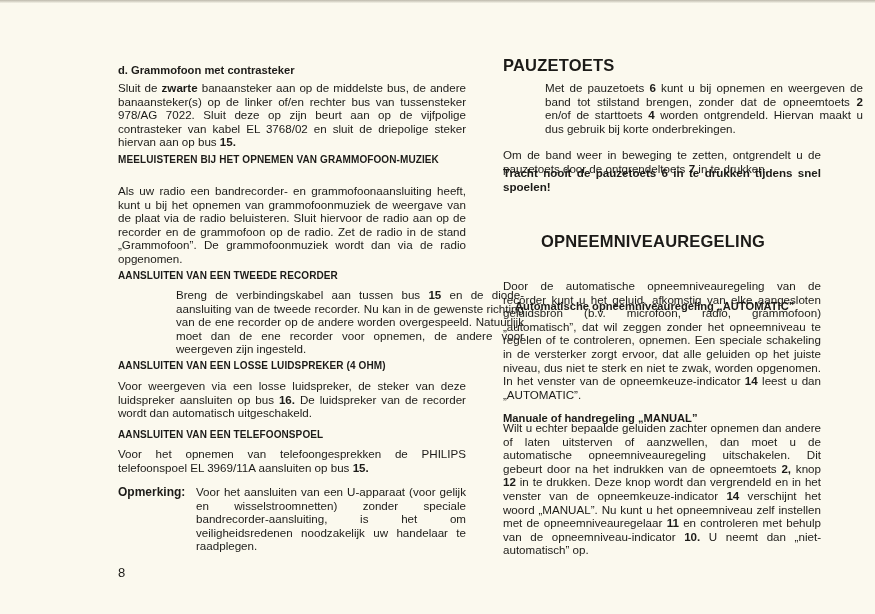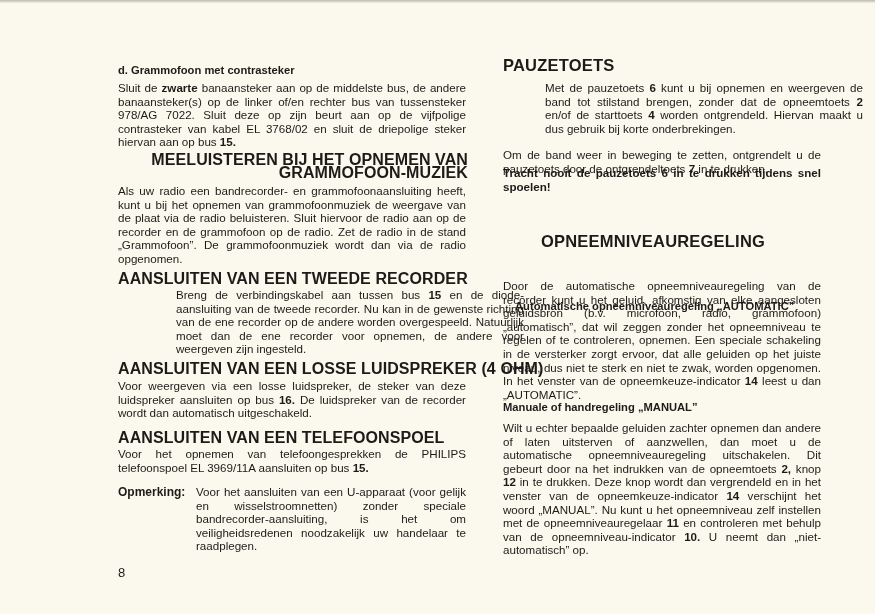--- a/index.html
+++ b/index.html
@@ -18,21 +18,21 @@
     position: absolute;
     top: 0;
   }
   .col-left { left: 118px; width: 348px; }
   .col-right { left: 503px; width: 318px; }
 
   .sub-heading {
     position: absolute; font-weight: bold; font-size: 11.2px; white-space: nowrap;
   }
   .heading {
-    position: absolute; font-weight: bold; font-size: 16px; letter-spacing: 0.1px; text-align: right;
+    position: absolute; font-weight: bold; font-size: 10px; letter-spacing: 0.1px;
   }
   .big-heading {
     position: absolute; font-weight: bold; font-size: 16.5px; letter-spacing: 0.2px;
   }
   .para {
     position: absolute; font-size: 11.6px; line-height: 13.6px;
     text-align: justify; text-align-last: left;
   }
   .para.warn { font-weight: bold; }
   .para b { font-weight: bold; }
@@ -77,15 +77,15 @@
 <div class="col col-right">
   <div class="big-heading" style="left:0; top:56px;">PAUZETOETS</div>
   <div class="para" style="left:0; top:81px; width:318px;margin-left:42px;">Met de pauzetoets <b>6</b> kunt u bij opnemen en weergeven de band tot stilstand brengen, zonder dat de opneemtoets <b>2</b> en/of de starttoets <b>4</b> worden ontgrendeld. Hiervan maakt u dus gebruik bij korte onderbrekingen.</div>
   <div class="para" style="left:0; top:148px; width:318px;">Om de band weer in beweging te zetten, ontgrendelt u de pauzetoets door de ontgrendeltoets <b>7</b> in te drukken.</div>
   <div class="para warn" style="left:0; top:166px; width:318px;">Tracht nooit de pauzetoets 6 in te drukken tijdens snel spoelen!</div>
 
   <div class="big-heading" style="left:0; top:232px;margin-left:38px;">OPNEEMNIVEAUREGELING</div>
   <div class="sub-heading" style="left:12px; top:260px;margin-top:40px;">Automatische opneemniveauregeling „AUTOMATIC”</div>
   <div class="para" style="left:0; top:279px; width:318px;">Door de automatische opneemniveauregeling van de recorder kunt u het geluid, afkomstig van elke aangesloten geluidsbron (b.v. microfoon, radio, grammofoon) „automatisch”, dat wil zeggen zonder het opneemniveau te regelen of te controleren, opnemen. Een speciale schakeling in de versterker zorgt ervoor, dat alle geluiden op het juiste niveau, dus niet te sterk en niet te zwak, worden opgenomen. In het venster van de opneemkeuze-indicator <b>14</b> leest u dan „AUTOMATIC”.</div>
 
-  <div class="sub-heading" style="left:0; top:401px;">Manuale of handregeling „MANUAL”</div>
+  <div class="sub-heading" style="left:0; top:412px;">Manuale of handregeling „MANUAL”</div>
   <div class="para" style="left:0; top:421px; width:318px;">Wilt u echter bepaalde geluiden zachter opnemen dan andere of laten uitsterven of aanzwellen, dan moet u de automatische opneemniveauregeling uitschakelen. Dit gebeurt door na het indrukken van de opneemtoets <b>2,</b> knop <b>12</b> in te drukken. Deze knop wordt dan vergrendeld en in het venster van de opneemkeuze-indicator <b>14</b> verschijnt het woord „MANUAL”. Nu kunt u het opneemniveau zelf instellen met de opneemniveauregelaar <b>11</b> en controleren met behulp van de opneemniveau-indicator <b>10.</b> U neemt dan „niet-automatisch” op.</div>
 </div>
 
 </body></html>

